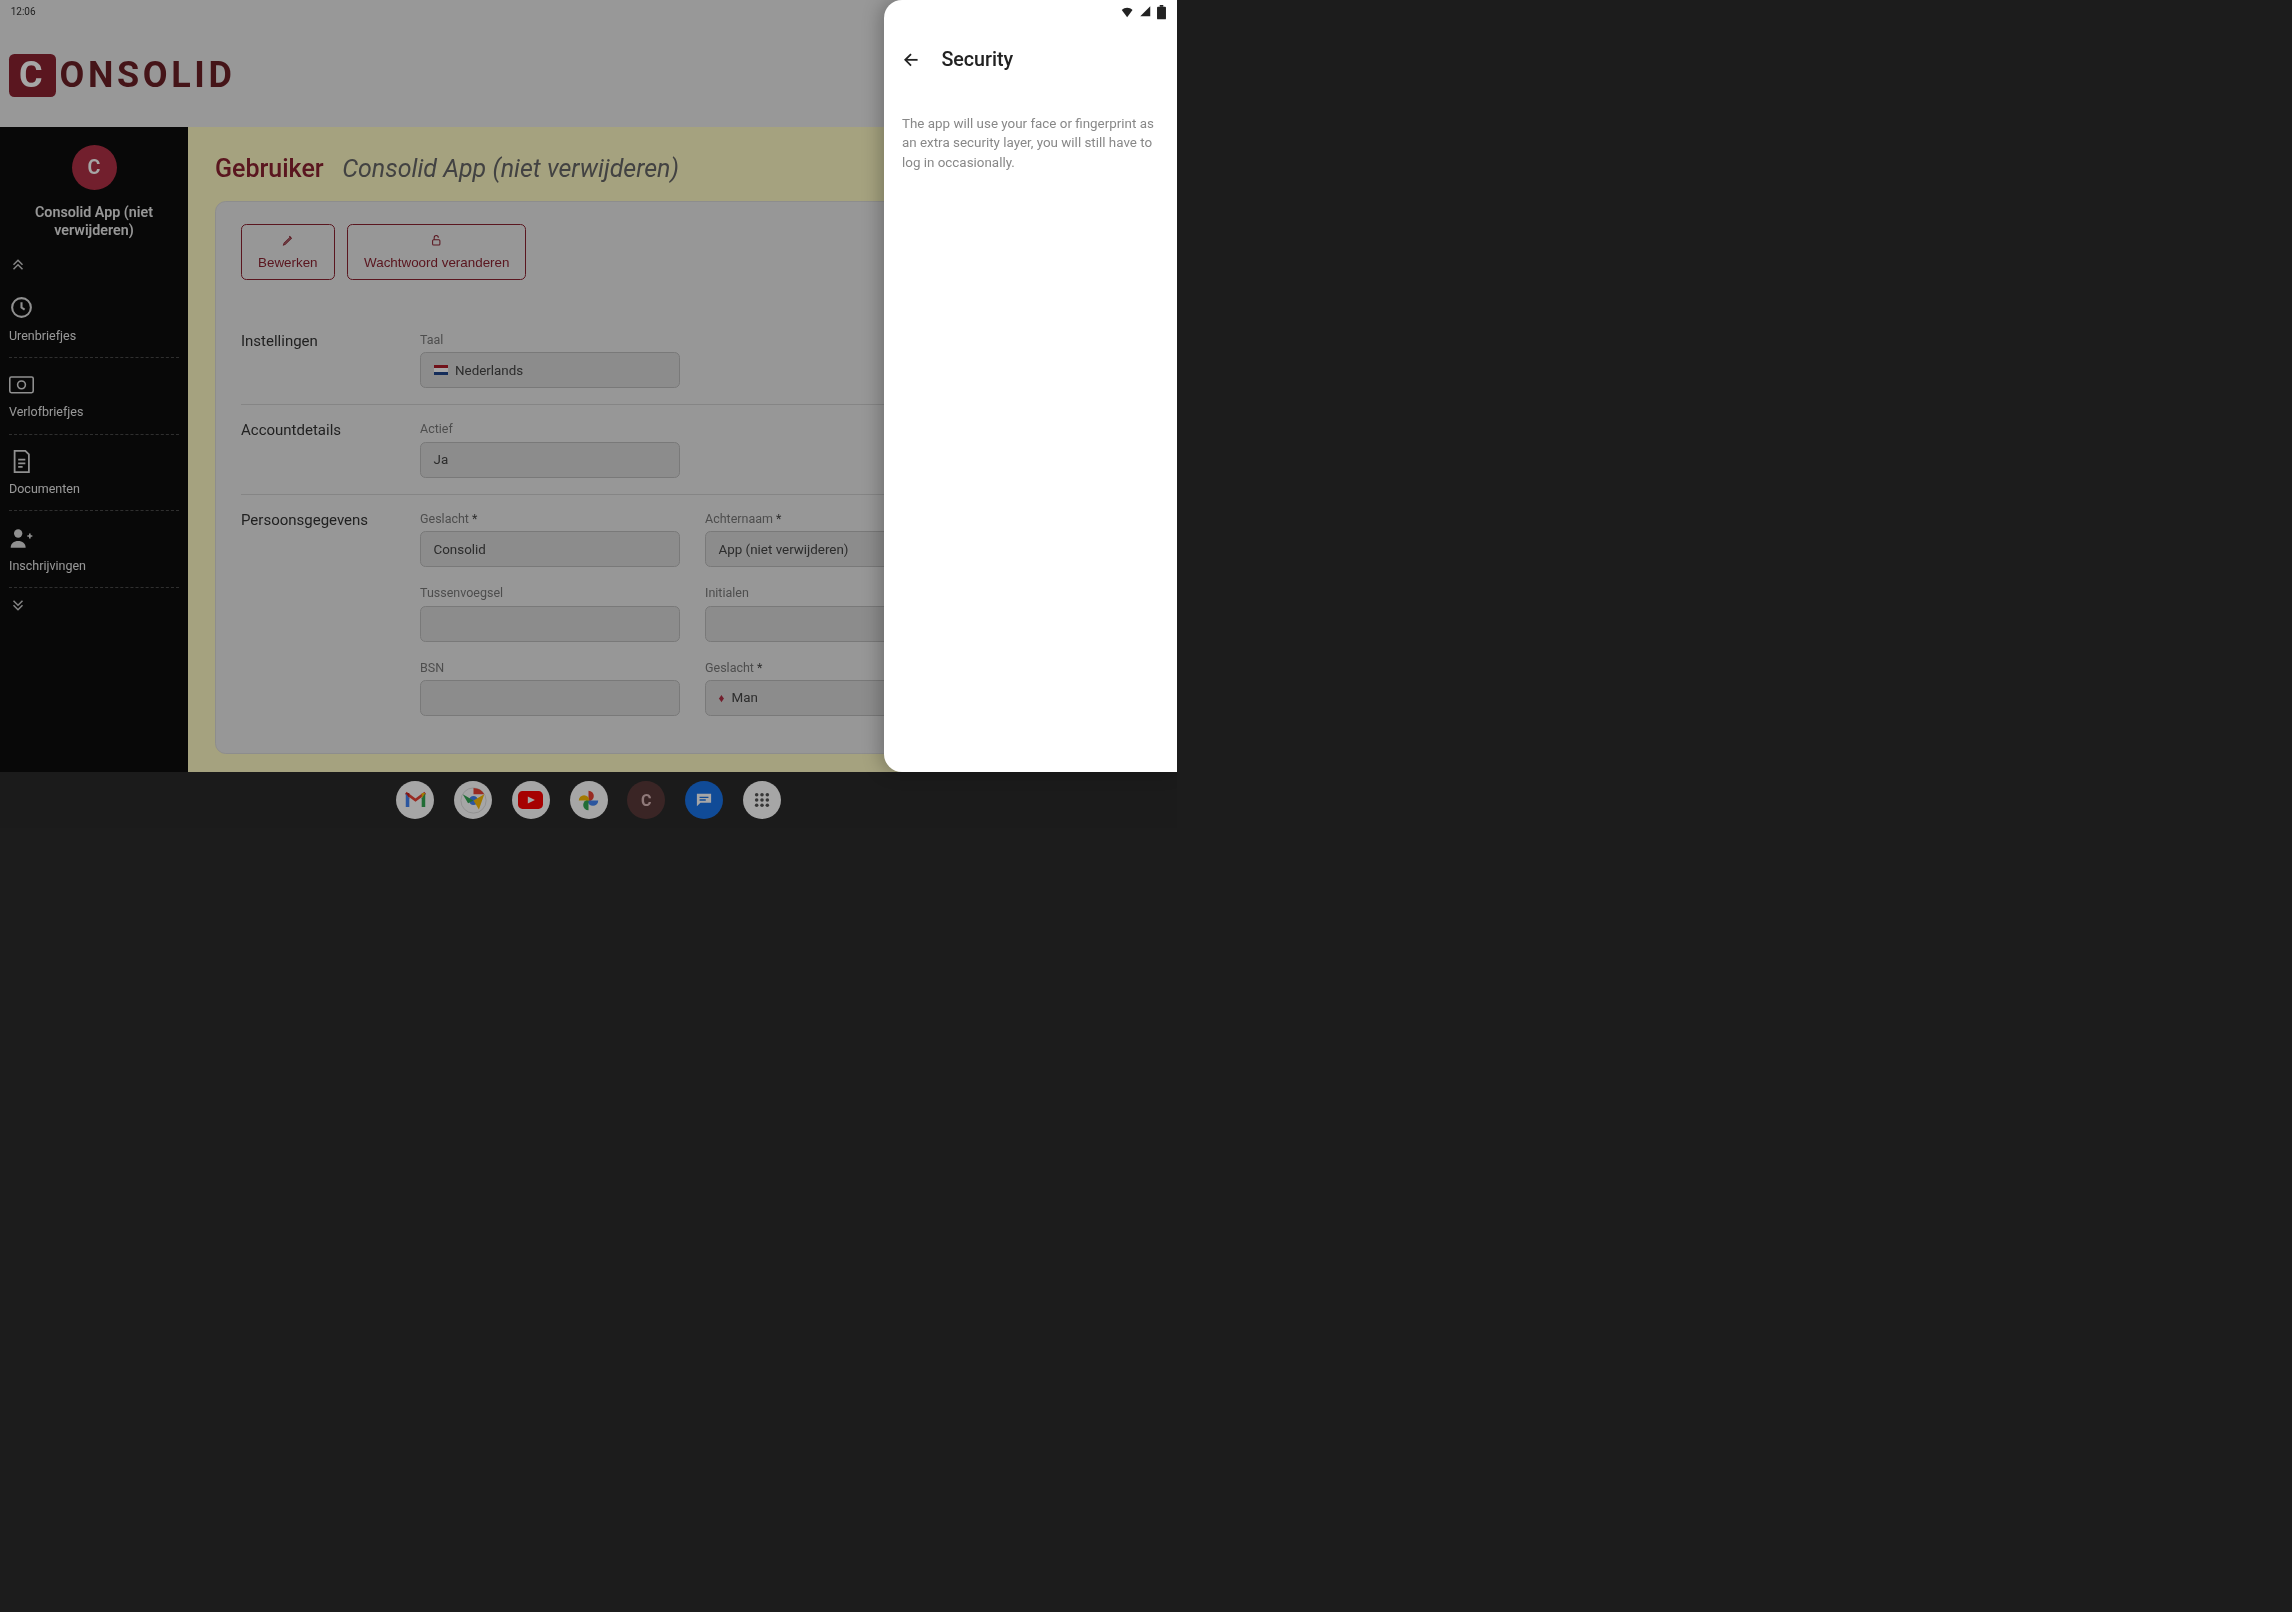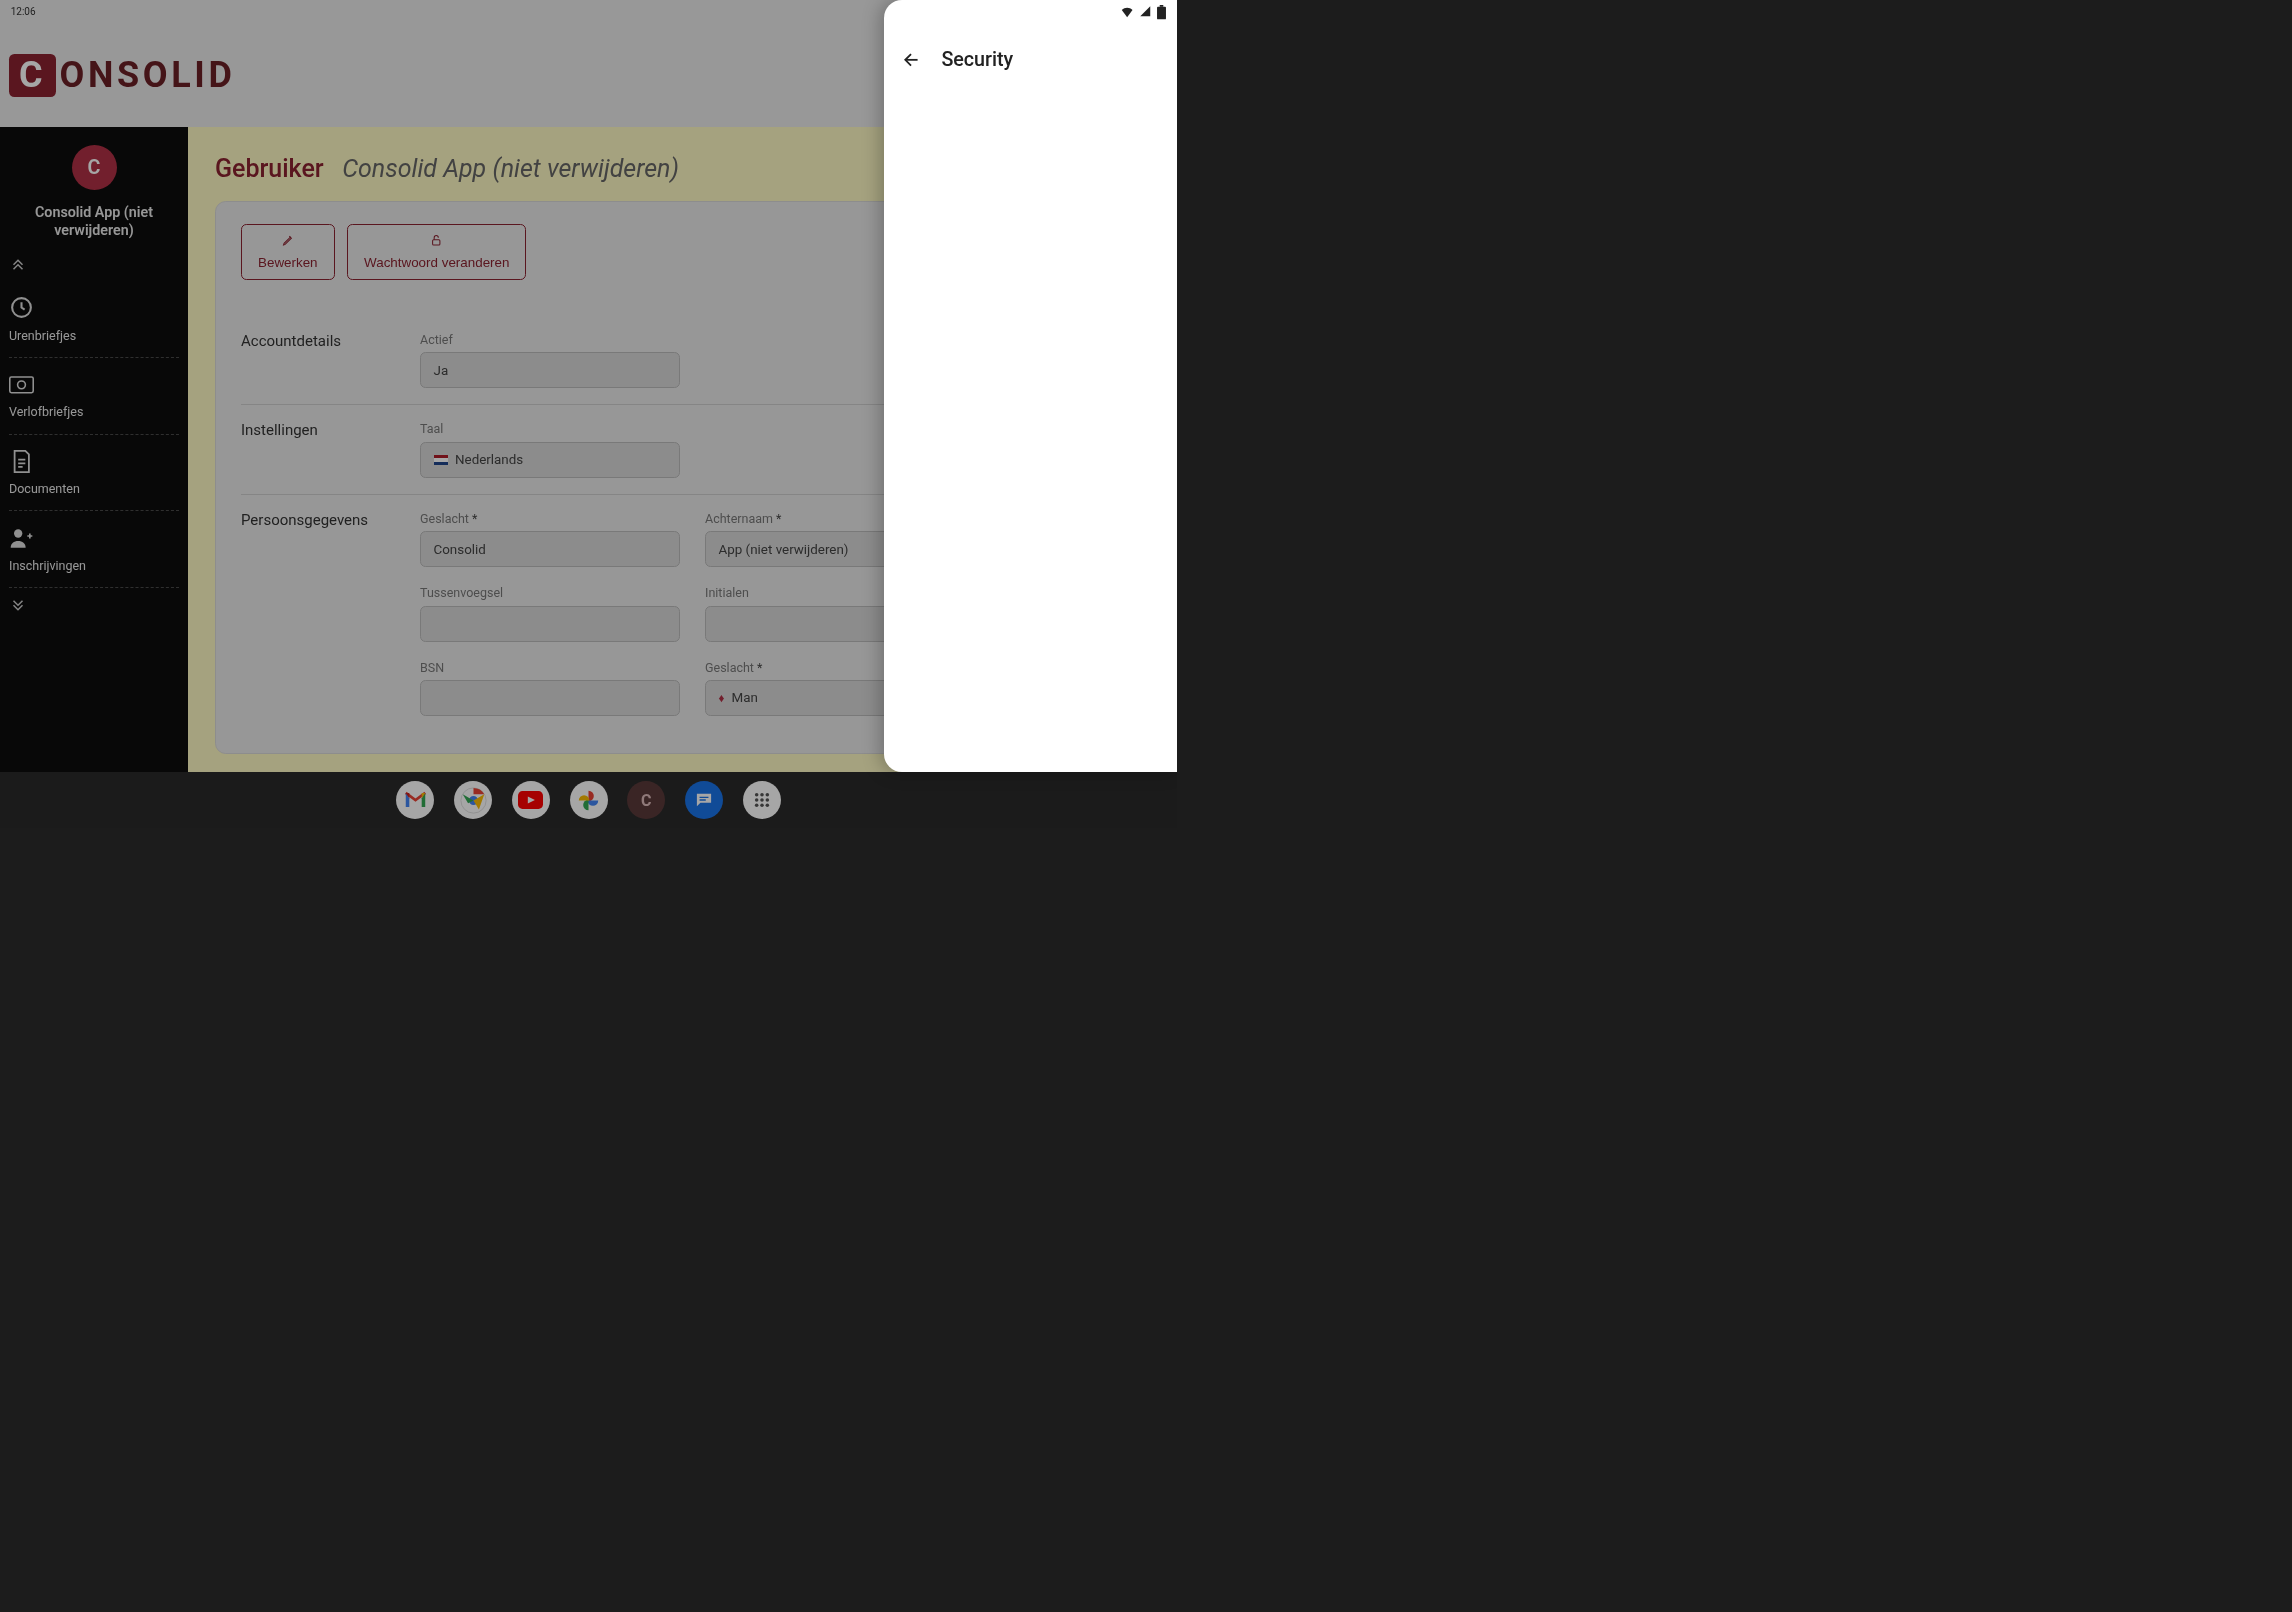--- a/index.html
+++ b/index.html
@@ -252,38 +252,38 @@
           <svg width="12.5" height="12.5" viewBox="0 0 24 24" fill="none" stroke="#8a2230" stroke-width="2">
               <rect x="5" y="11" width="14" height="10" rx="2"></rect>
               <path d="M8 11V7a4 4 0 018 0"></path>
             </svg>
         </span>
         <span>Wachtwoord veranderen</span>
       </button>
     </div>
 
     <div class="section-row">
-      <div class="section-label">Accountdetails</div>
-      <div class="fields">
-        <div class="field">
-          <label>Actief</label>
-          <div class="field-input">Ja</div>
-        </div>
-      </div>
-    </div>
-
-    <div class="section-row">
       <div class="section-label">Instellingen</div>
       <div class="fields">
         <div class="field">
           <label>Taal</label>
           <div class="field-input">
             <span style="width:14.3px;height:9.9px;display:inline-block;background:linear-gradient(#AE1C28 33%,#fff 33% 66%,#21468B 66%)"></span>
             <span>Nederlands</span>
           </div>
+        </div>
+      </div>
+    </div>
+
+    <div class="section-row">
+      <div class="section-label">Accountdetails</div>
+      <div class="fields">
+        <div class="field">
+          <label>Actief</label>
+          <div class="field-input">Ja</div>
         </div>
       </div>
     </div>
 
     <div class="section-row">
       <div class="section-label">Persoonsgegevens</div>
       <div class="fields">
         <div class="field">
           <label class="req">Geslacht</label>
           <div class="field-input">Consolid</div>
@@ -334,20 +334,21 @@
   </div>
   <div class="sheet-header">
     <span class="sheet-back">
       <svg width="19.7" height="19.7" viewBox="0 0 24 24" fill="none" stroke="#222" stroke-width="2.2">
           <path d="M19 12H5"></path>
           <path d="M11 5l-7 7 7 7"></path>
         </svg>
     </span>
     <span class="sheet-title">Security</span>
   </div>
+  <div class="sheet-desc">The app will use your face or fingerprint as an extra security layer, you will still have to log in occasionally.</div>
 </div>
 
 <div class="taskbar">
   <div class="dock-icon">
     <svg width="23" height="18" viewBox="0 0 26 20">
         <path d="M2 2l11 8 11-8" fill="none" stroke="#ea4335" stroke-width="3"></path>
         <path d="M2 2v16h4V8" fill="#4285f4"></path>
         <path d="M24 2v16h-4V8" fill="#34a853"></path>
         <path d="M2 18h4l7-5 7 5h4" fill="none"></path>
         <path d="M2 2h4v6" fill="#c5221f"></path>

